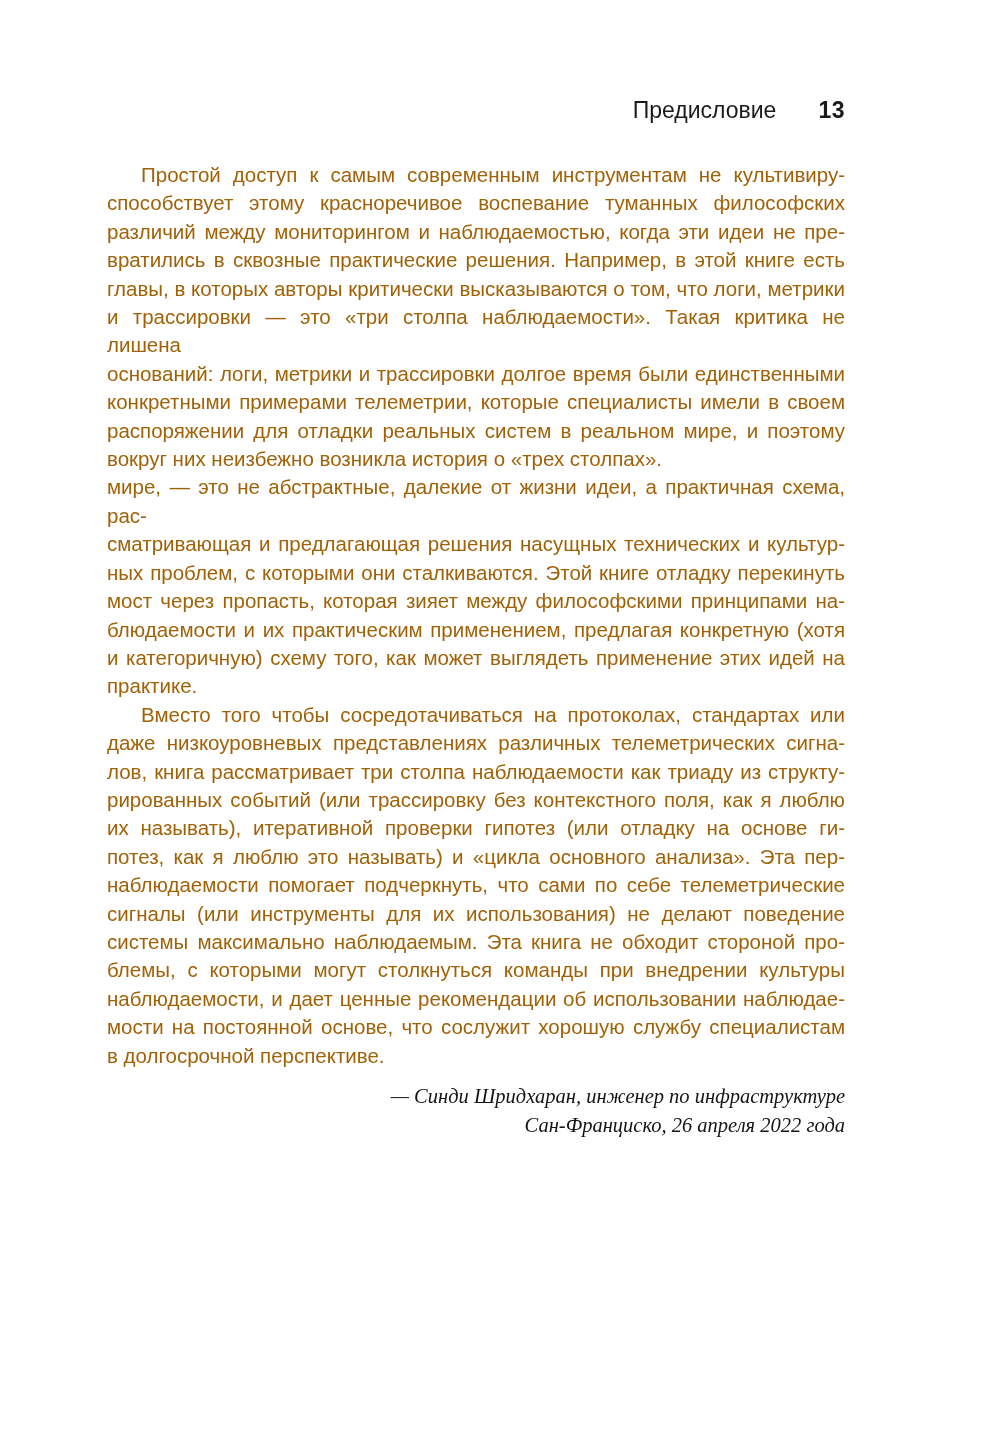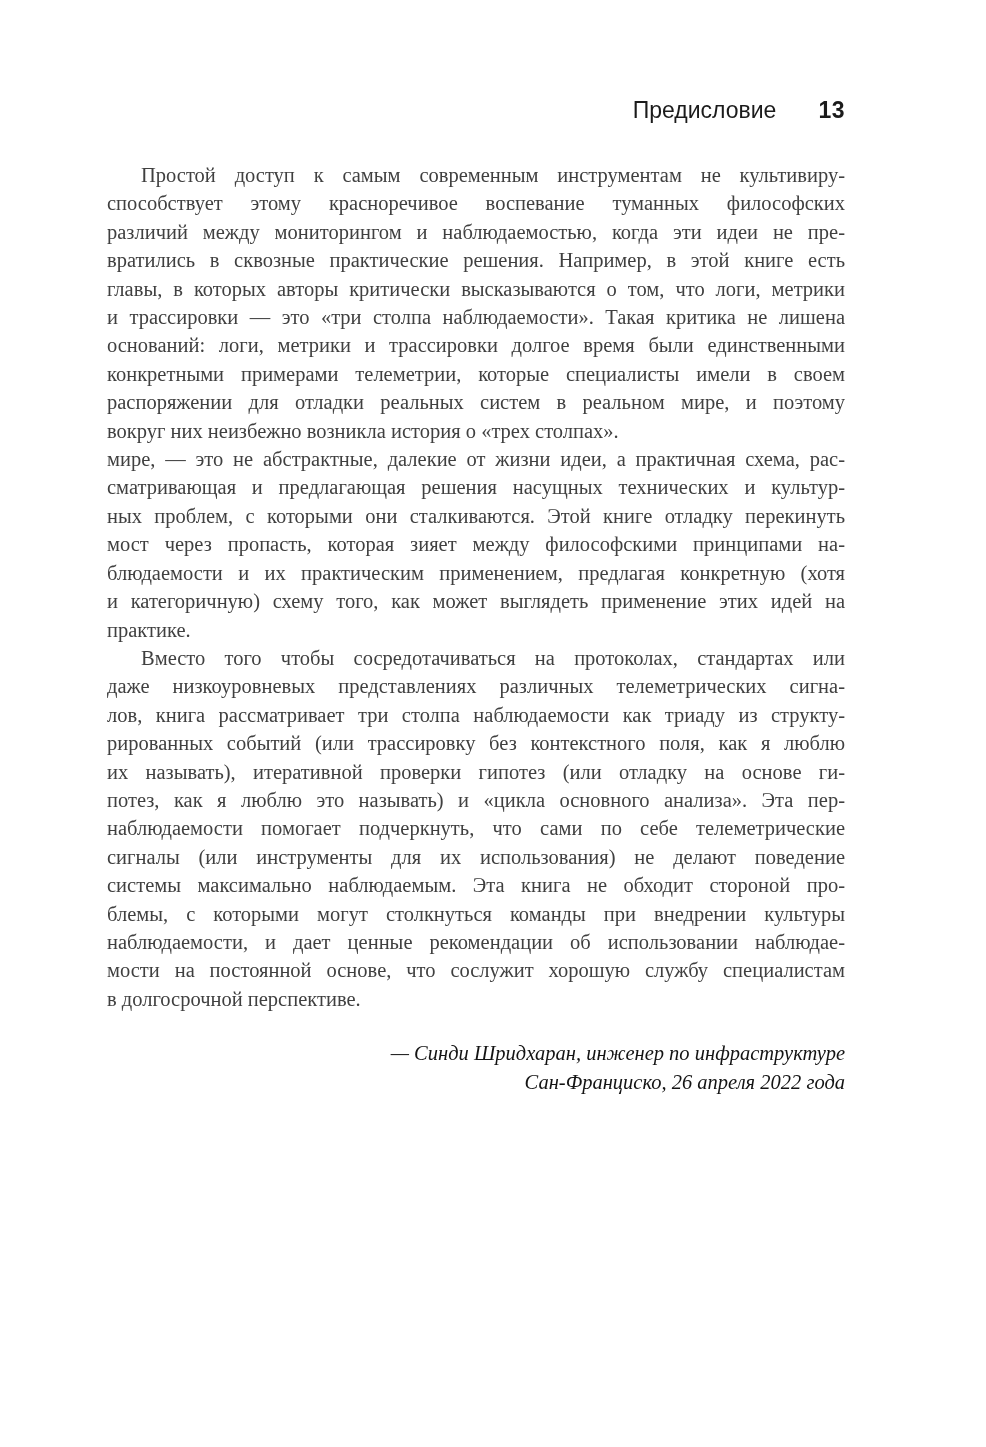--- a/index.html
+++ b/index.html
@@ -24,34 +24,34 @@
     font-size: 23px;
     line-height: 27px;
     color: #1b1b1b;
   }
   .running-head .page-num {
     font-weight: 700;
     letter-spacing: 0.5px;
   }
   .body-text {
     margin-top: 37px;
-    font-family: Liberation Serif, serif;
+    font-family: Liberation Sans, sans-serif;
     font-size: 20.5px;
     line-height: 28.4px;
-    color: #404040;
+    color: #a16207;
   }
   .ln {
     text-align: justify;
     text-align-last: justify;
     white-space: normal;
   }
   .ln.first { text-indent: 34px; }
   .ln.last  { text-align-last: left; }
   .signature {
-    margin-top: 26px;
+    margin-top: 12px;
     font-family: "Liberation Serif", serif;
     font-style: italic;
     font-size: 20.5px;
     line-height: 29px;
     color: #141414;
     text-align: right;
   }
 </style>
 </head>
 <body>

